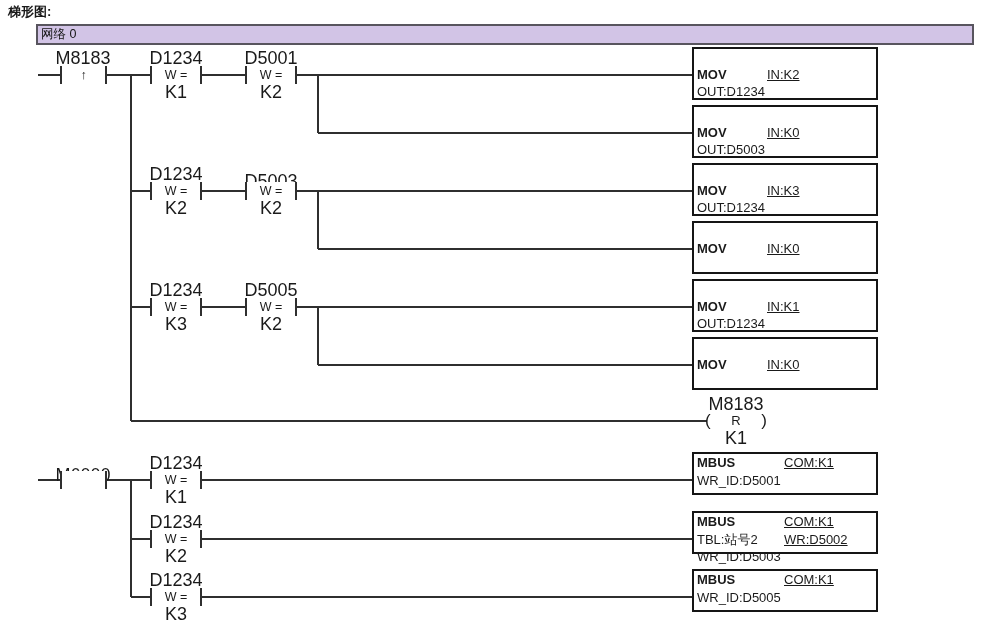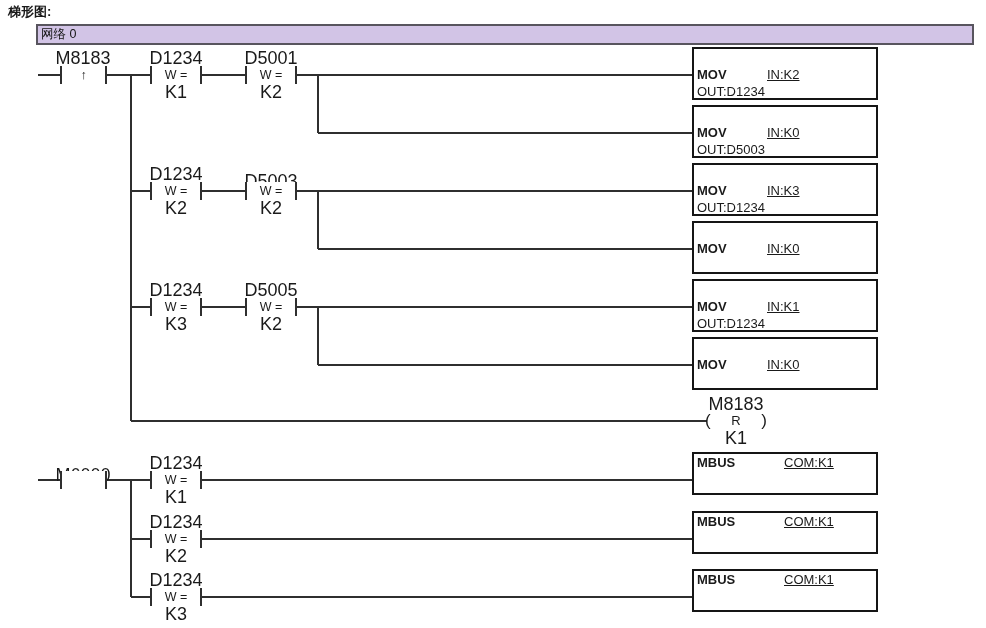--- a/index.html
+++ b/index.html
@@ -191,23 +191,28 @@
 
   <div class="rlabel" style="left:131px;top:573px">D1234</div>
   <div class="contact" style="left:150px;top:588px;width:52px">
     <span>W =</span>
   </div>
   <div class="rlabel" style="left:131px;top:607px">K3</div>
 
   <div class="fblock mbus" style="top:452px">
     <div class="bline"><span class="bname">MBUS</span>
       <span class="bcol2">COM:K1</span></div>
+    <div class="bline"><span>WR_ID:D5001</span></div>
   </div>
   <div class="fblock mbus" style="top:511px">
     <div class="bline"><span class="bname">MBUS</span>
       <span class="bcol2">COM:K1</span></div>
+    <div class="bline"><span>TBL:站号2</span>
+      <span class="bcol2">WR:D5002</span></div>
+    <div class="bline"><span>WR_ID:D5003</span></div>
   </div>
   <div class="fblock mbus" style="top:569px">
     <div class="bline"><span class="bname">MBUS</span>
       <span class="bcol2">COM:K1</span></div>
+    <div class="bline"><span>WR_ID:D5005</span></div>
   </div>
 
 </div>
 
 </body></html>

